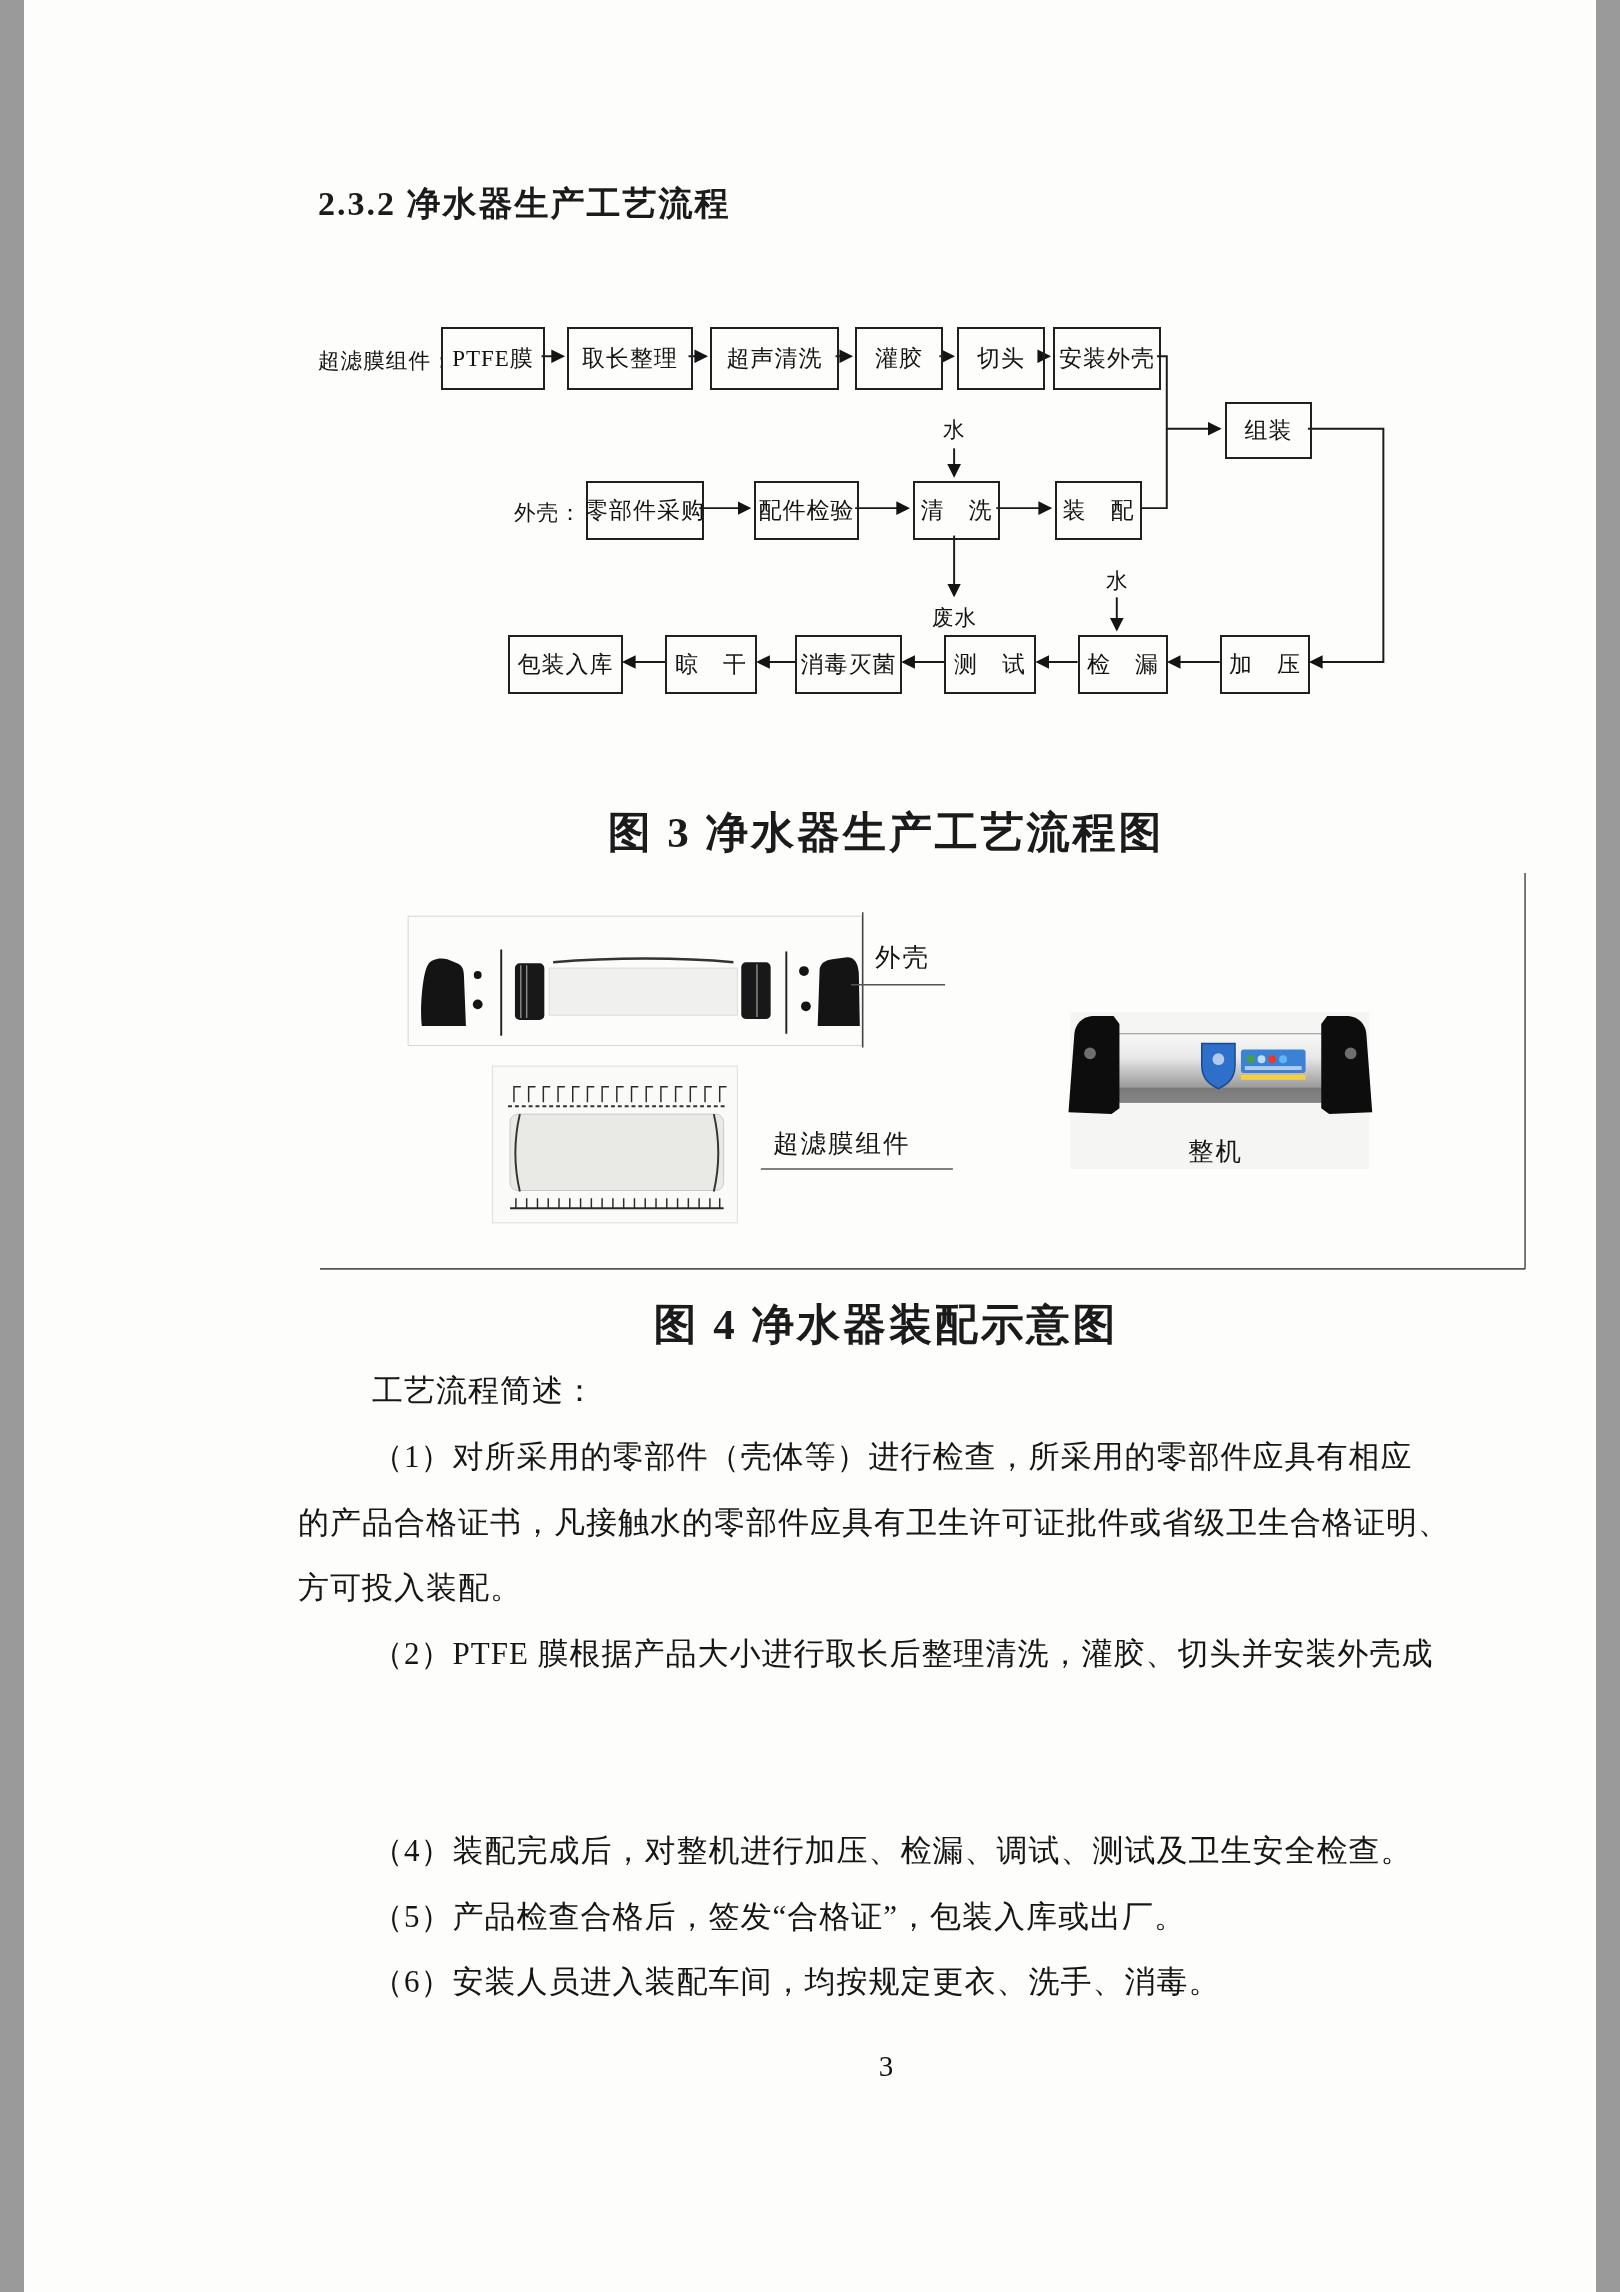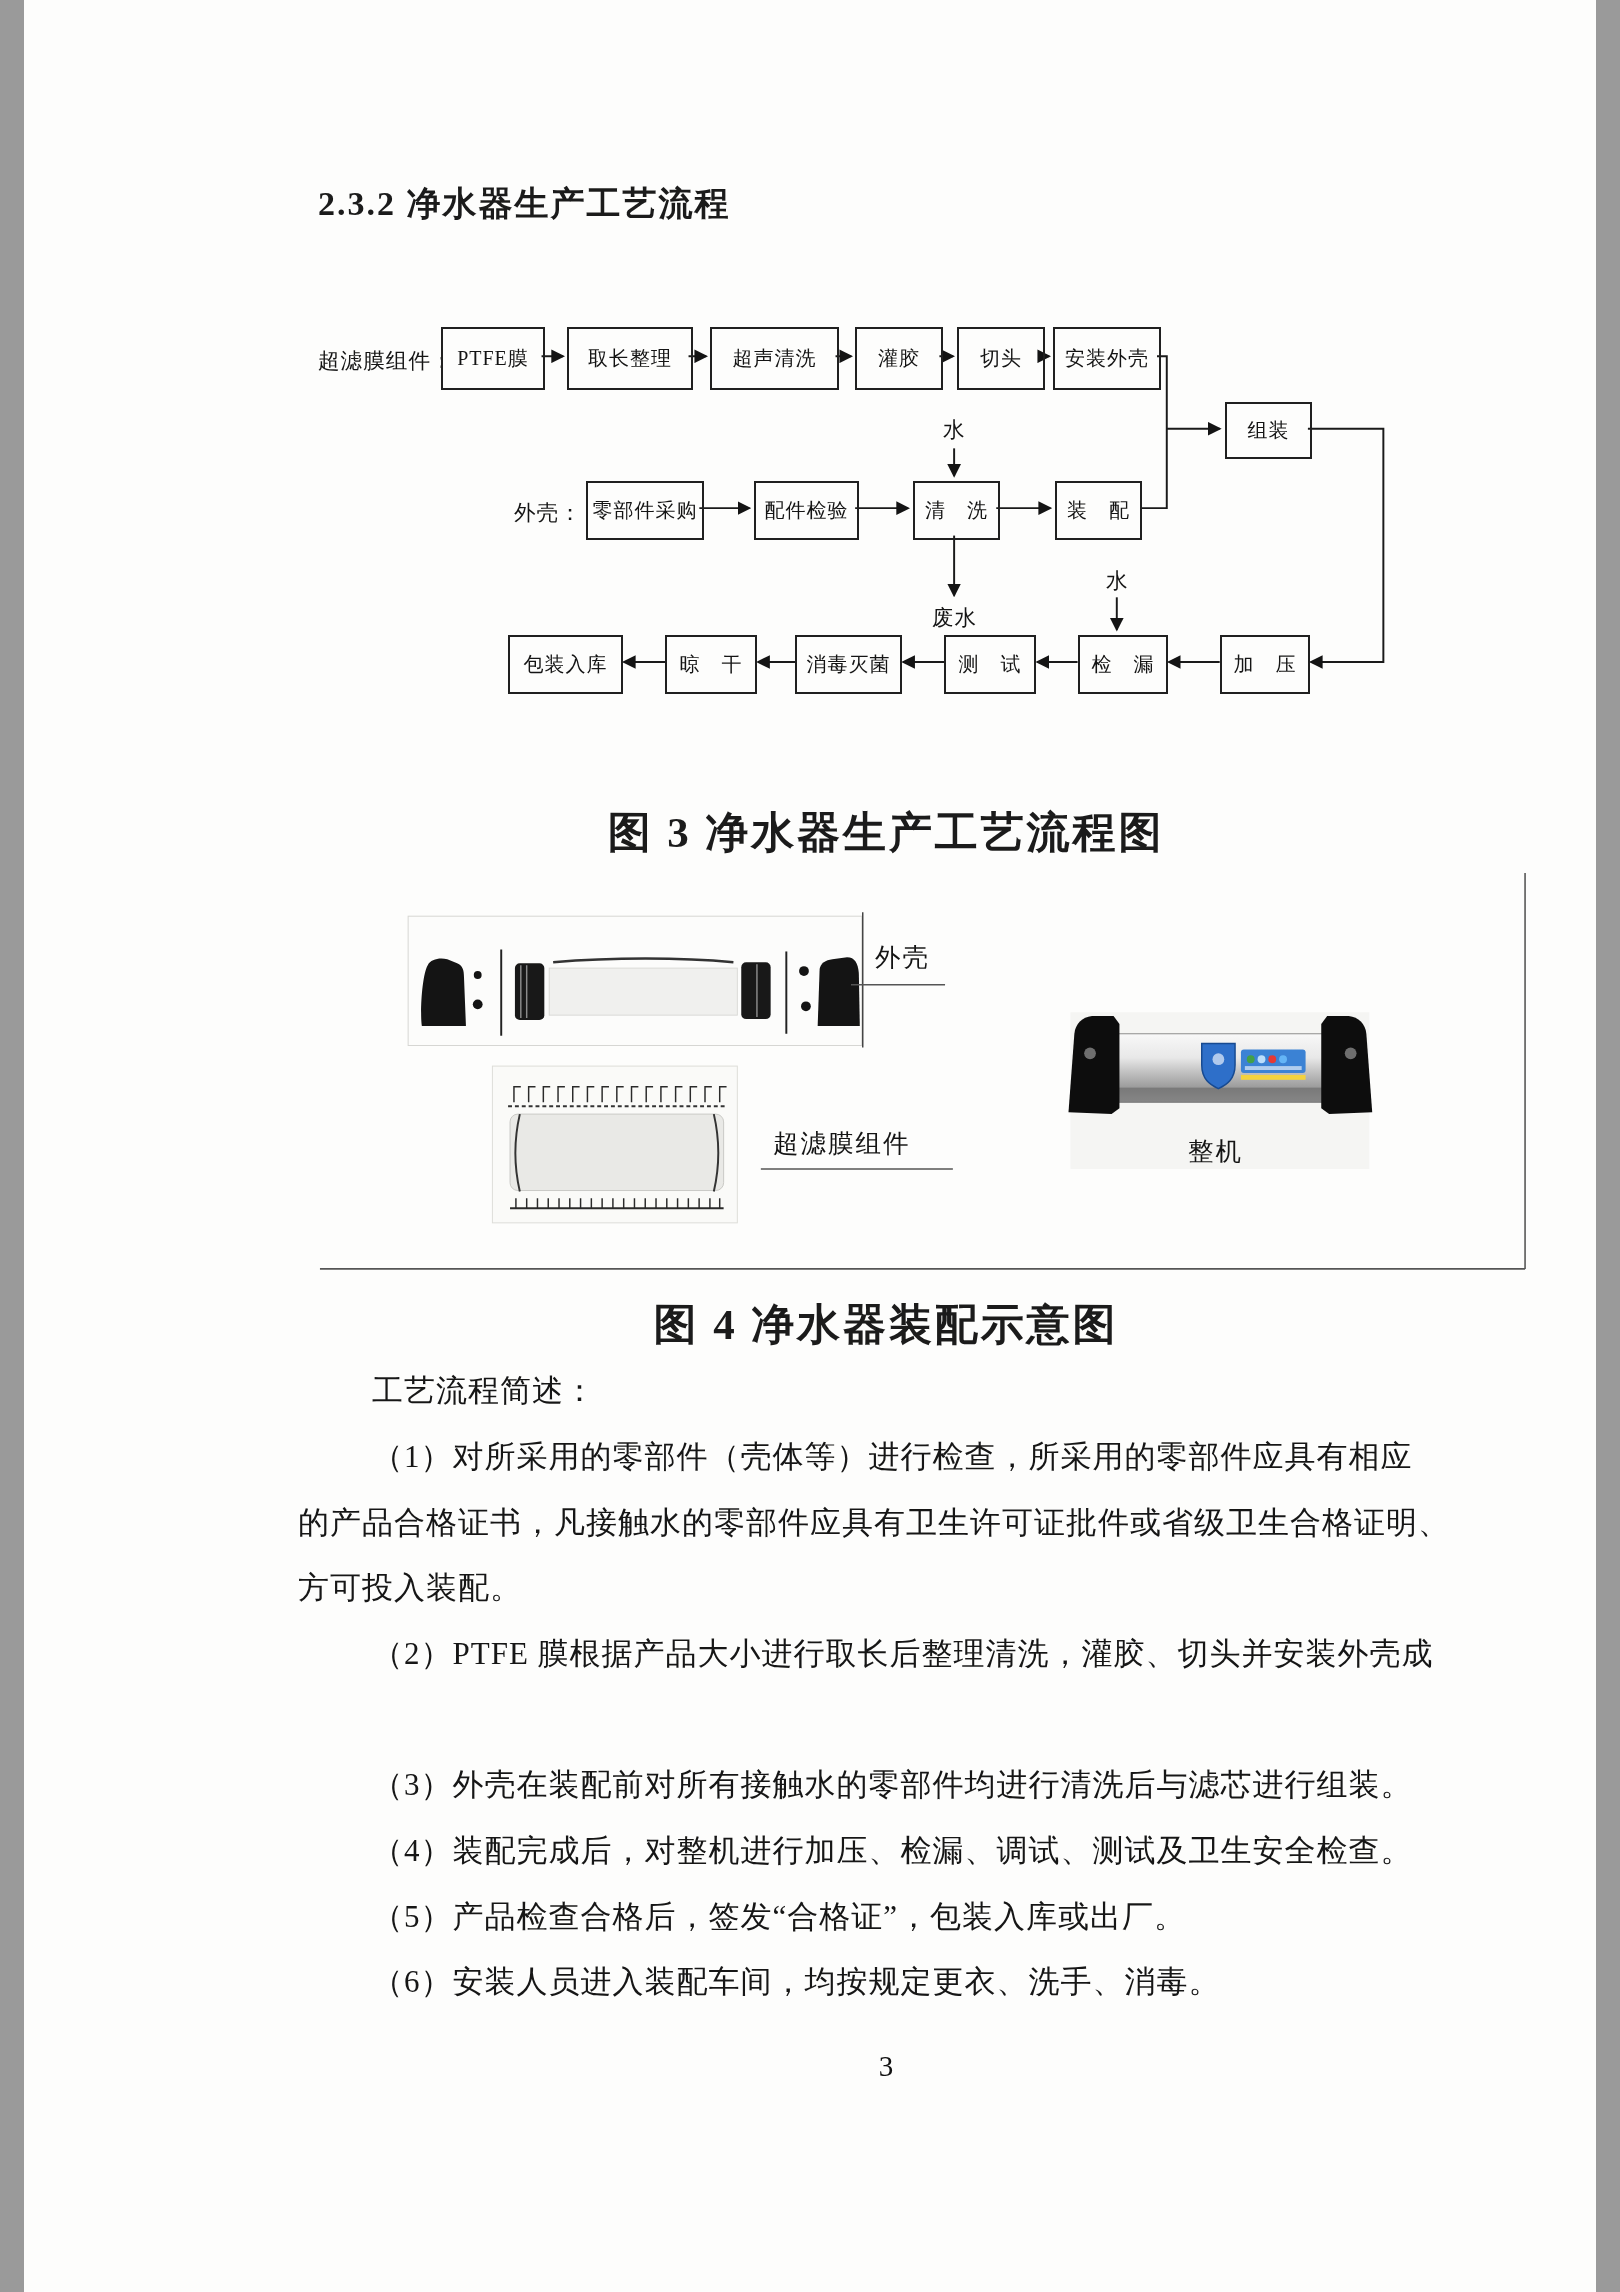--- a/index.html
+++ b/index.html
@@ -19,21 +19,21 @@
   .caption{
     position:absolute;left:274px;width:1176px;text-align:center;
     font-size:43px;font-weight:bold;letter-spacing:2.9px;
   }
   
   #flowchart{position:absolute;left:294px;top:319px;width:1137px;height:392px;}
   #flowchart svg{position:absolute;left:0;top:0;}
   .fc-box{
     position:absolute;border:2px solid #202020;background:transparent;
     display:flex;align-items:center;justify-content:center;
-    font-size:20px;letter-spacing:1px;color:#141414;white-space:nowrap;
+    font-size:23px;letter-spacing:1px;color:#141414;white-space:nowrap;
   }
   .fc-label{
     position:absolute;font-size:21.6px;color:#141414;white-space:nowrap;letter-spacing:1px;
   }
   
   #figure4{position:absolute;left:294px;top:867px;width:1210px;height:407px;}
   #figure4 svg{position:absolute;left:0;top:0;}
   .fig-label{
     position:absolute;font-size:25.5px;color:#141414;white-space:nowrap;letter-spacing:2px;
   }
@@ -185,20 +185,19 @@
     <div class="fig-label" style="left:870px;top:267px">整机</div>
   </div>
 
   <div class="caption" style="top:1296px">图 4  净水器装配示意图</div>
 
   <div class="bodyline indent" style="top:1370px">工艺流程简述：</div>
   <div class="bodyline indent" style="top:1436px">（1）对所采用的零部件（壳体等）进行检查，所采用的零部件应具有相应</div>
   <div class="bodyline" style="top:1502px">的产品合格证书，凡接触水的零部件应具有卫生许可证批件或省级卫生合格证明、</div>
   <div class="bodyline" style="top:1567px">方可投入装配。</div>
   <div class="bodyline indent" style="top:1633px">（2）PTFE 膜根据产品大小进行取长后整理清洗，灌胶、切头并安装外壳成</div>
-  <div class="bodyline indent" style="top:1764px">（3）外壳在装配前对所有接触水的零部件均进行清洗后与滤芯进行组装。</div>
   <div class="bodyline indent" style="top:1830px">（4）装配完成后，对整机进行加压、检漏、调试、测试及卫生安全检查。</div>
   <div class="bodyline indent" style="top:1896px">（5）产品检查合格后，签发“合格证”，包装入库或出厂。</div>
   <div class="bodyline indent" style="top:1961px">（6）安装人员进入装配车间，均按规定更衣、洗手、消毒。</div>
 
   <div class="pagenum">3</div>
 </div>
 
 
 </body></html>

